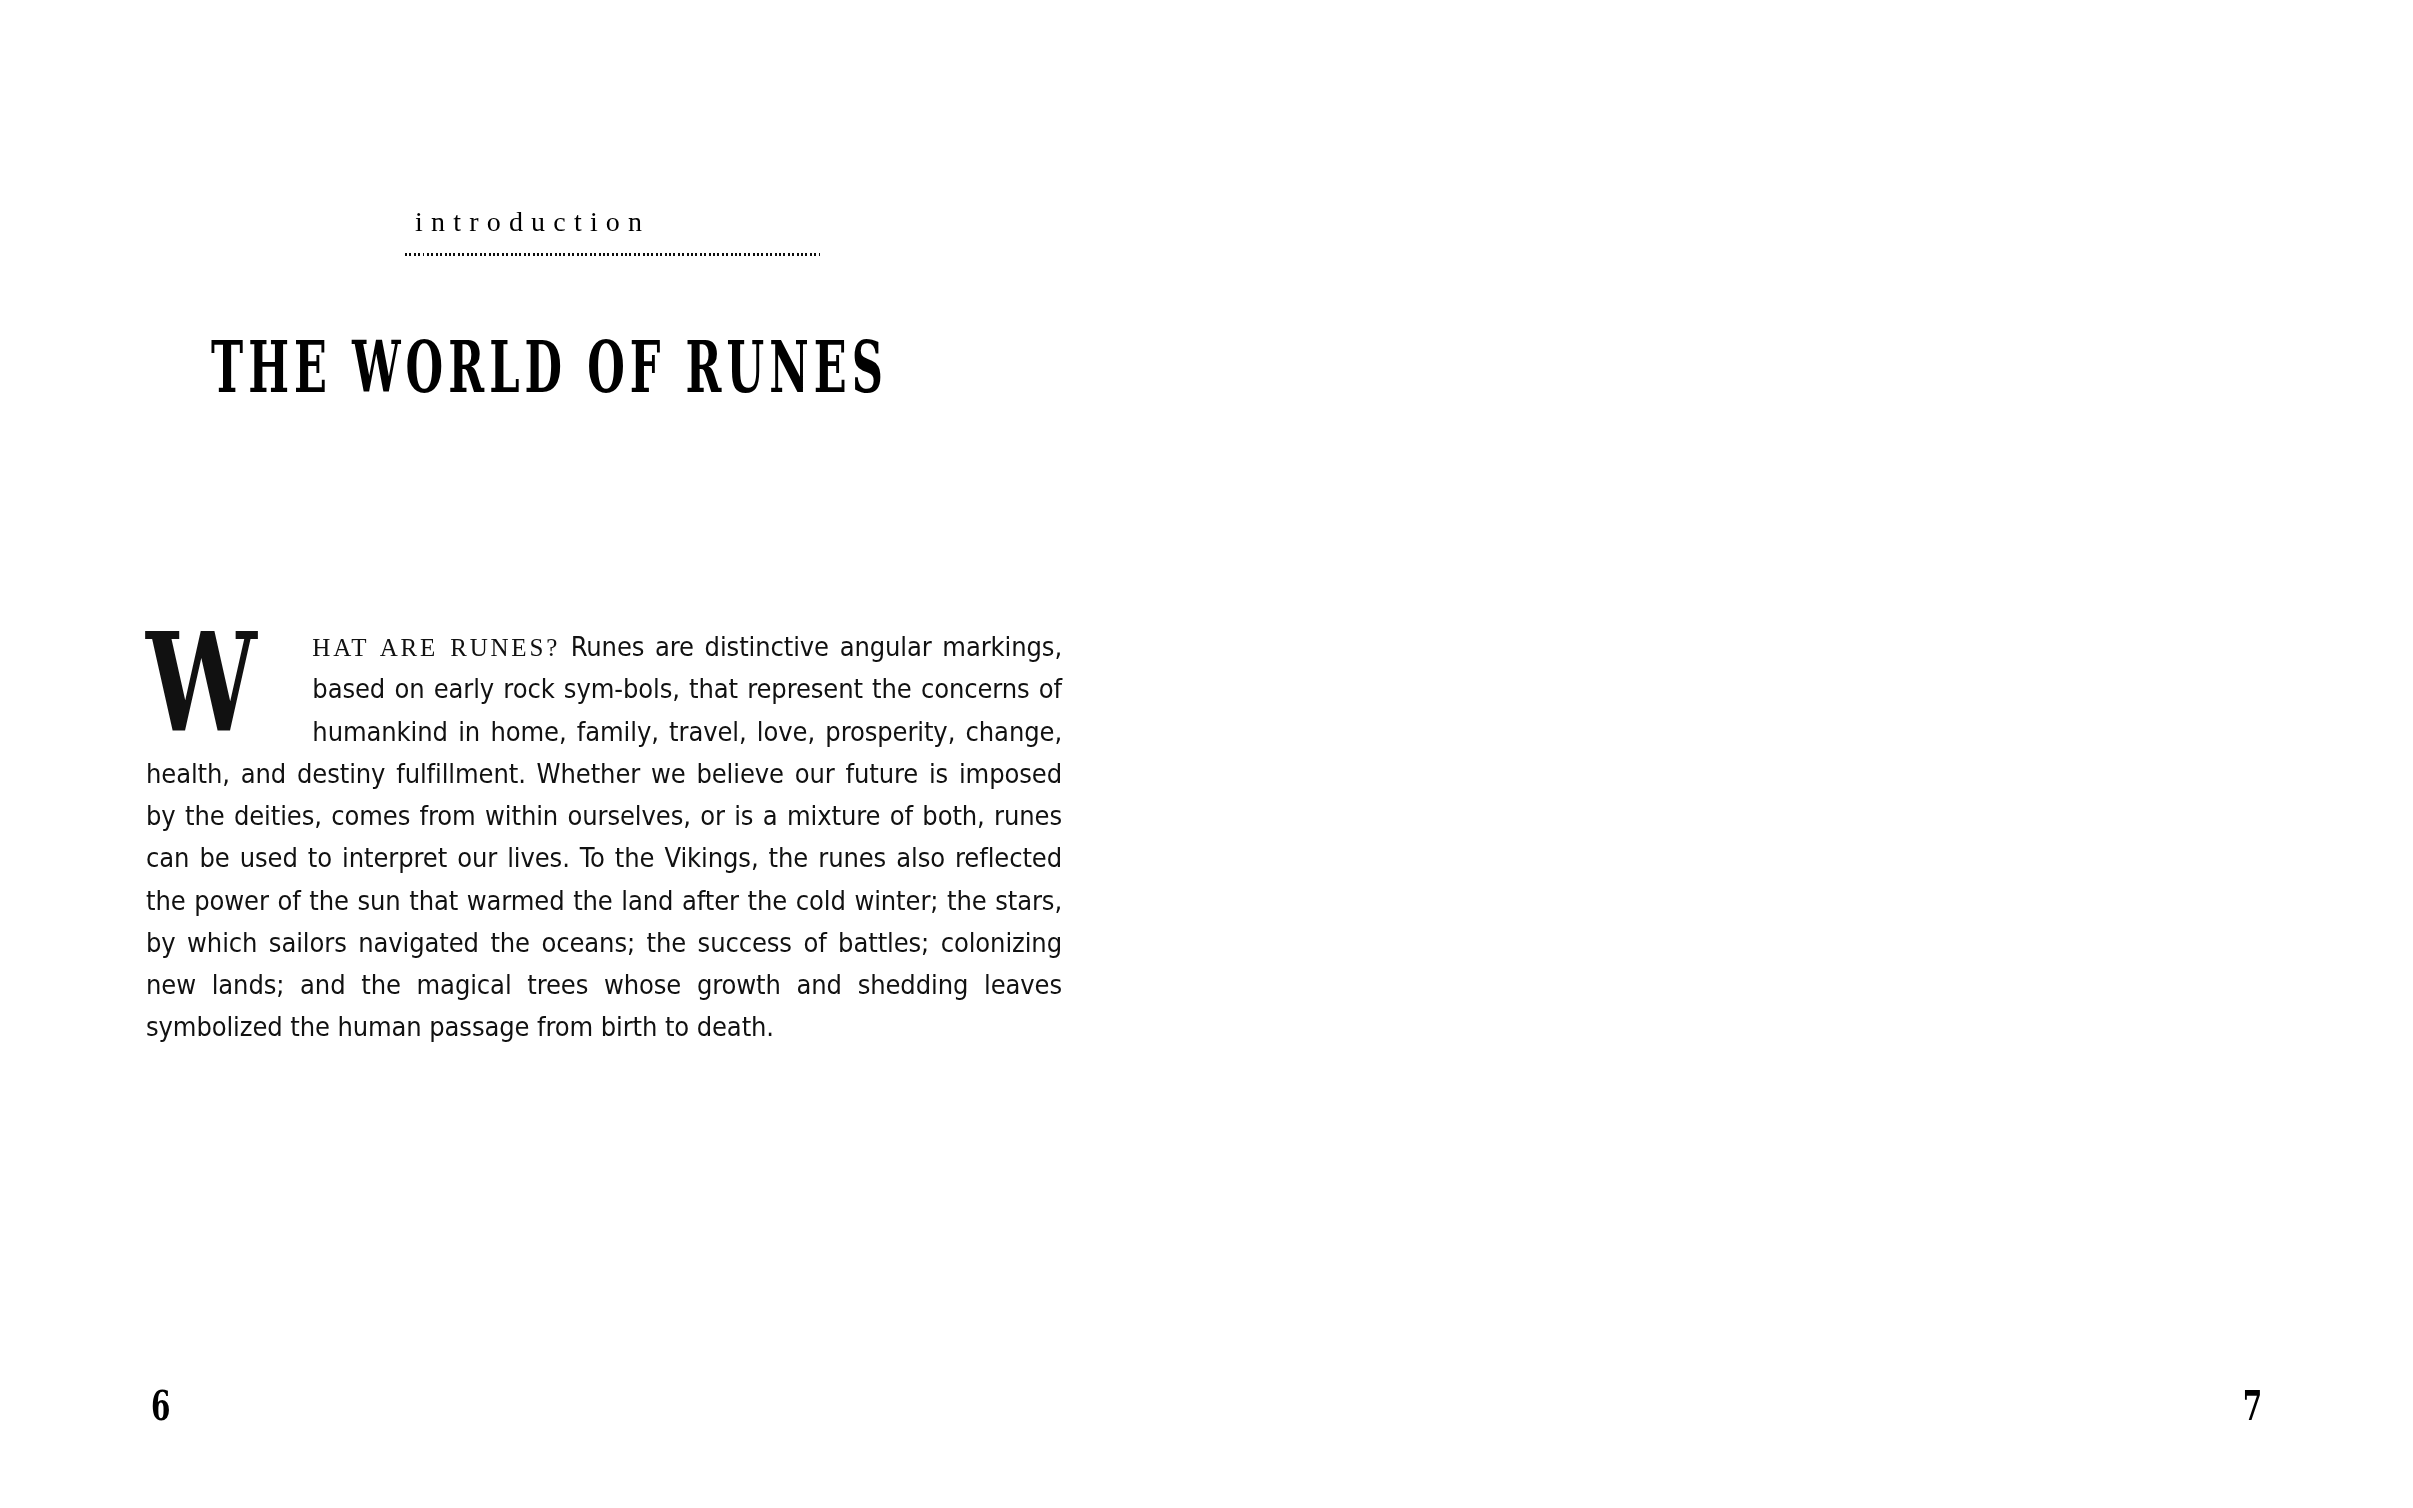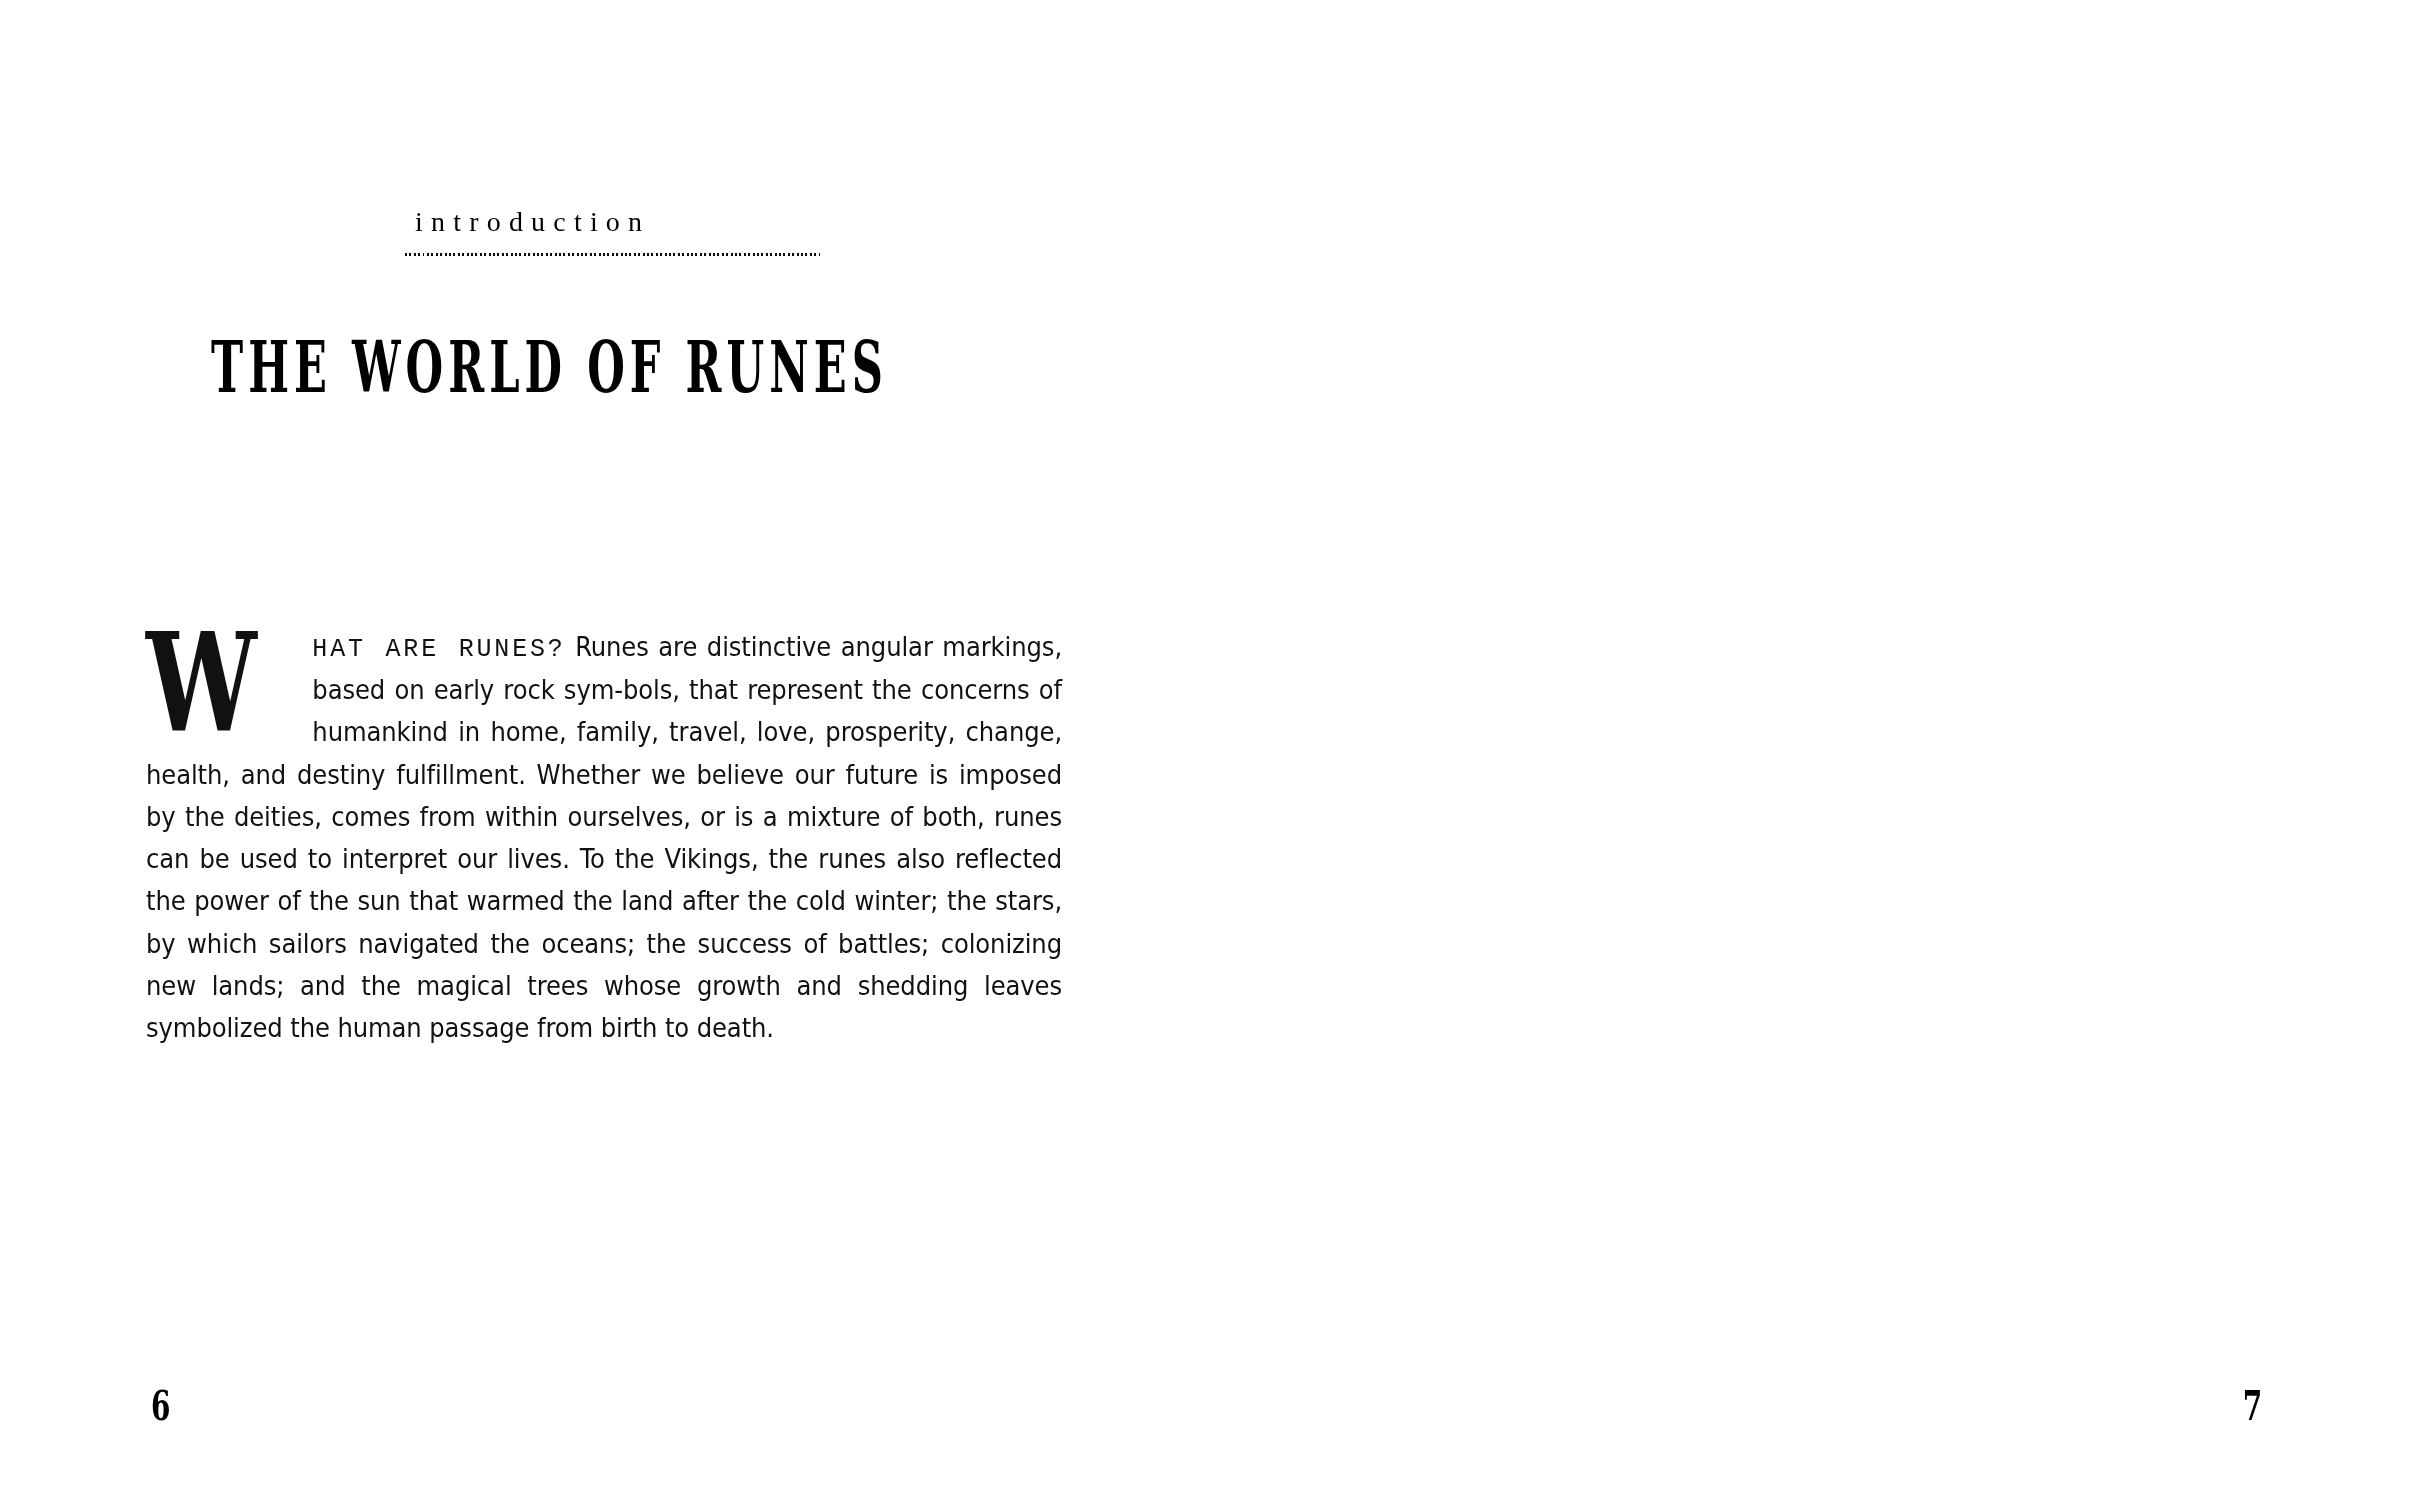--- a/index.html
+++ b/index.html
@@ -99,21 +99,21 @@
     font-weight: 700;
     font-size: 137px;
     line-height: 0.78;
     margin: 3.8px 15px 0 0;
     transform: scaleX(0.72);
     transform-origin: left top;
     letter-spacing: -2.5px;
   }
 
   .smallcaps {
-    font-family: Liberation Mono, monospace;
+    font-family: Liberation Serif, serif;
     font-size: 25px;
     letter-spacing: 2.8px;
     text-transform: uppercase;
   }
 
   
   .folio {
     position: absolute;
     bottom: 82px;
     font-family: "DejaVu Serif", "Liberation Serif", serif;

